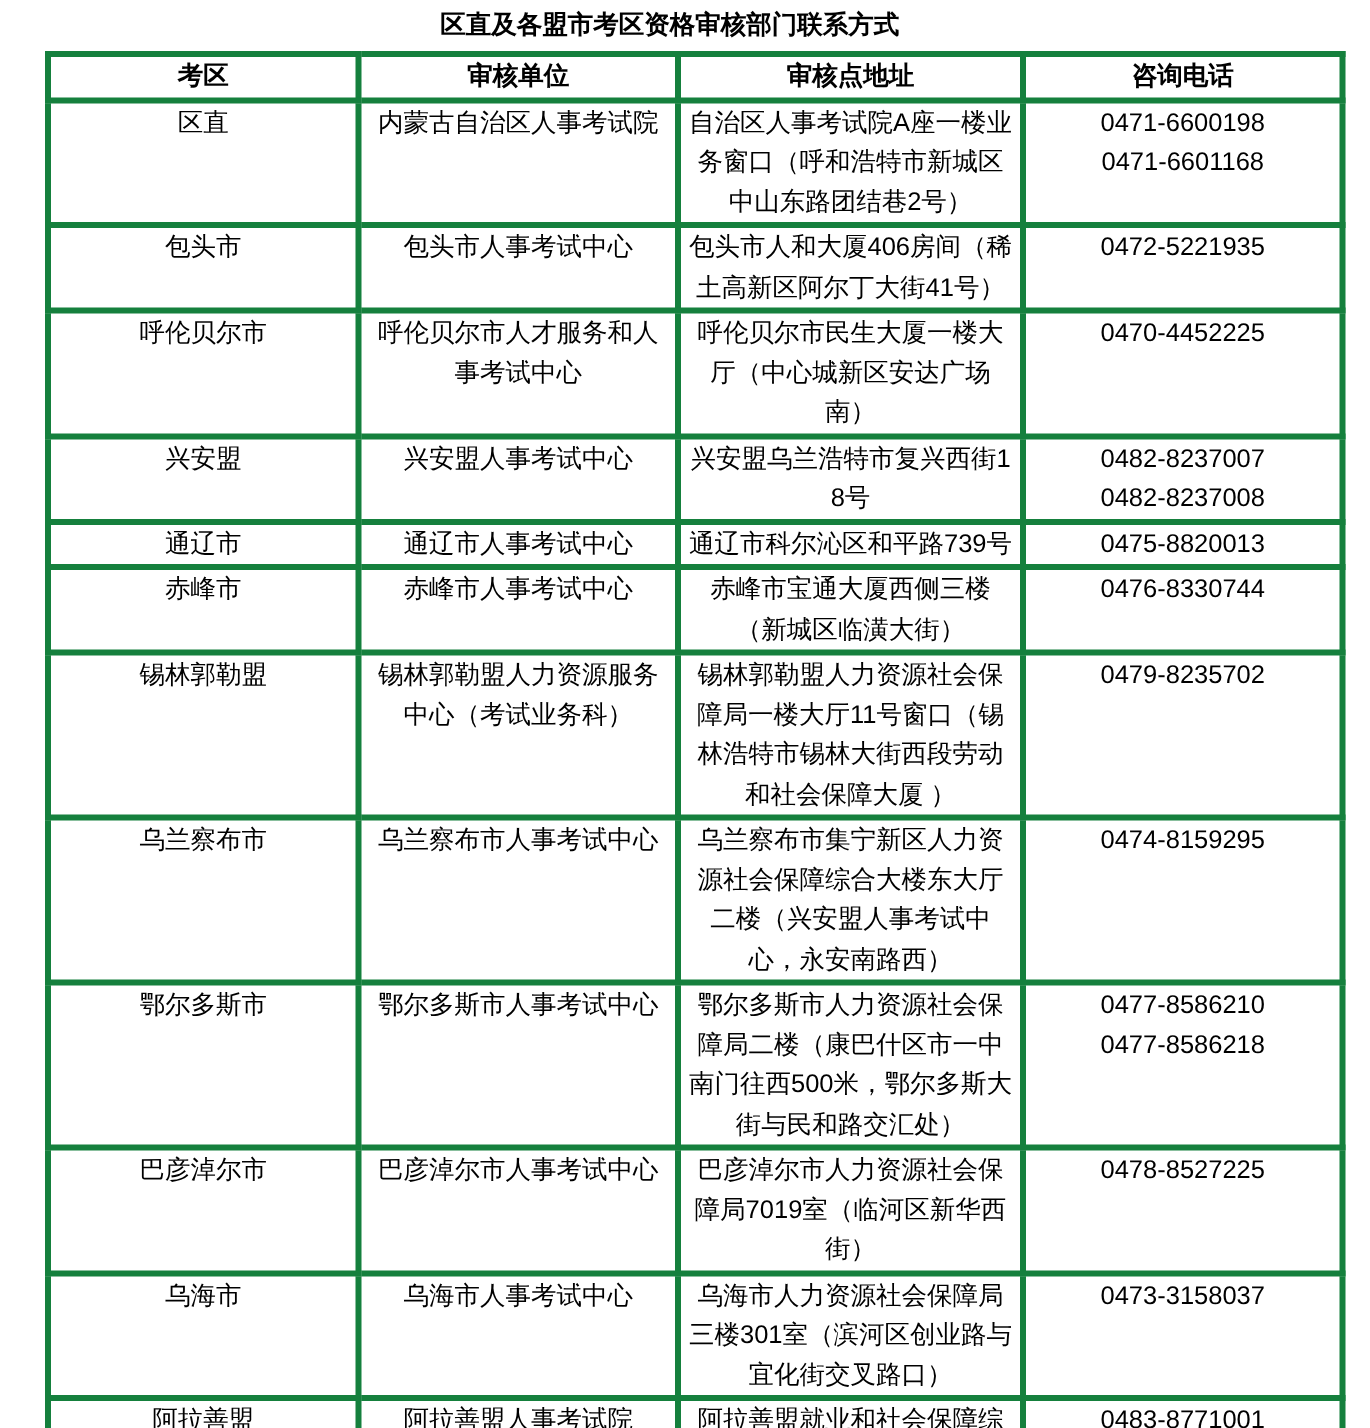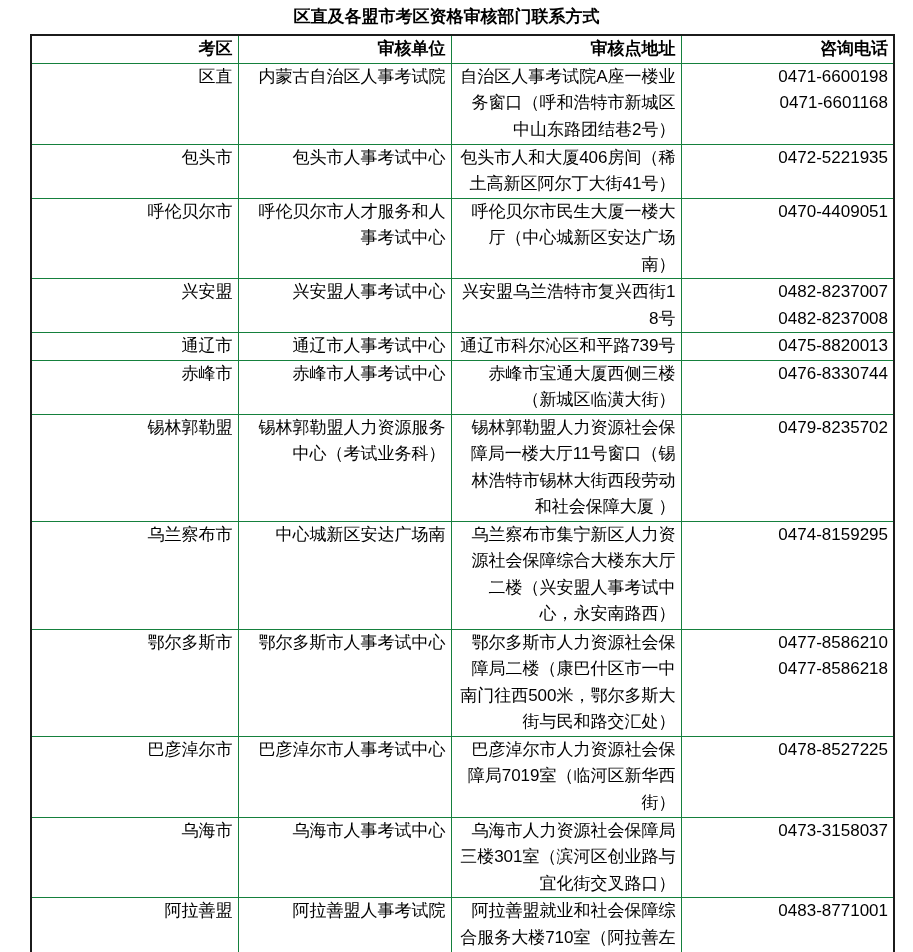--- a/index.html
+++ b/index.html
@@ -32,23 +32,23 @@
     margin-top: 4px;
     width: 863px;
     border: 2px solid #1b1b1b;
   }
   table.contact-table col.c-area    { width: 207px; }
   table.contact-table col.c-unit    { width: 213px; }
   table.contact-table col.c-address { width: 230px; }
   table.contact-table col.c-phone   { width: 213px; }
   table.contact-table th,
   table.contact-table td {
-    border: 1px solid #15803d;
+    border: 4px solid #15803d;
     vertical-align: top;
-    text-align: right;
+    text-align: center;
     padding: 0 5px;
     font-size: 17px;
     line-height: 26.5px;
     font-weight: normal;
     overflow: hidden;
     word-break: break-all;
   }
   table.contact-table th {
     font-weight: bold;
   }
@@ -101,21 +101,21 @@
       <tr class="r1">
         <td>包头市</td>
         <td>包头市人事考试中心</td>
         <td>包头市人和大厦406房间（稀土高新区阿尔丁大街41号）</td>
         <td class="phone">0472-5221935</td>
       </tr>
       <tr class="r2">
         <td>呼伦贝尔市</td>
         <td>呼伦贝尔市人才服务和人事考试中心</td>
         <td>呼伦贝尔市民生大厦一楼大厅（中心城新区安达广场南）</td>
-        <td class="phone">0470-4409051</td>
+        <td class="phone">0470-4452225</td>
       </tr>
       <tr class="r3">
         <td>兴安盟</td>
         <td>兴安盟人事考试中心</td>
         <td>兴安盟乌兰浩特市复兴西街18号</td>
         <td class="phone">0482-8237007
 0482-8237008</td>
       </tr>
       <tr class="r4">
         <td>通辽市</td>
@@ -130,21 +130,21 @@
         <td class="phone">0476-8330744</td>
       </tr>
       <tr class="r6">
         <td>锡林郭勒盟</td>
         <td>锡林郭勒盟人力资源服务中心（考试业务科）</td>
         <td>锡林郭勒盟人力资源社会保障局一楼大厅11号窗口（锡林浩特市锡林大街西段劳动和社会保障大厦 ）</td>
         <td class="phone">0479-8235702</td>
       </tr>
       <tr class="r7">
         <td>乌兰察布市</td>
-        <td>中心城新区安达广场南</td>
+        <td>乌兰察布市人事考试中心</td>
         <td>乌兰察布市集宁新区人力资源社会保障综合大楼东大厅二楼（兴安盟人事考试中心，永安南路西）</td>
         <td class="phone">0474-8159295</td>
       </tr>
       <tr class="r8">
         <td>鄂尔多斯市</td>
         <td>鄂尔多斯市人事考试中心</td>
         <td>鄂尔多斯市人力资源社会保障局二楼（康巴什区市一中南门往西500米，鄂尔多斯大街与民和路交汇处）</td>
         <td class="phone">0477-8586210
 0477-8586218</td>
       </tr>

